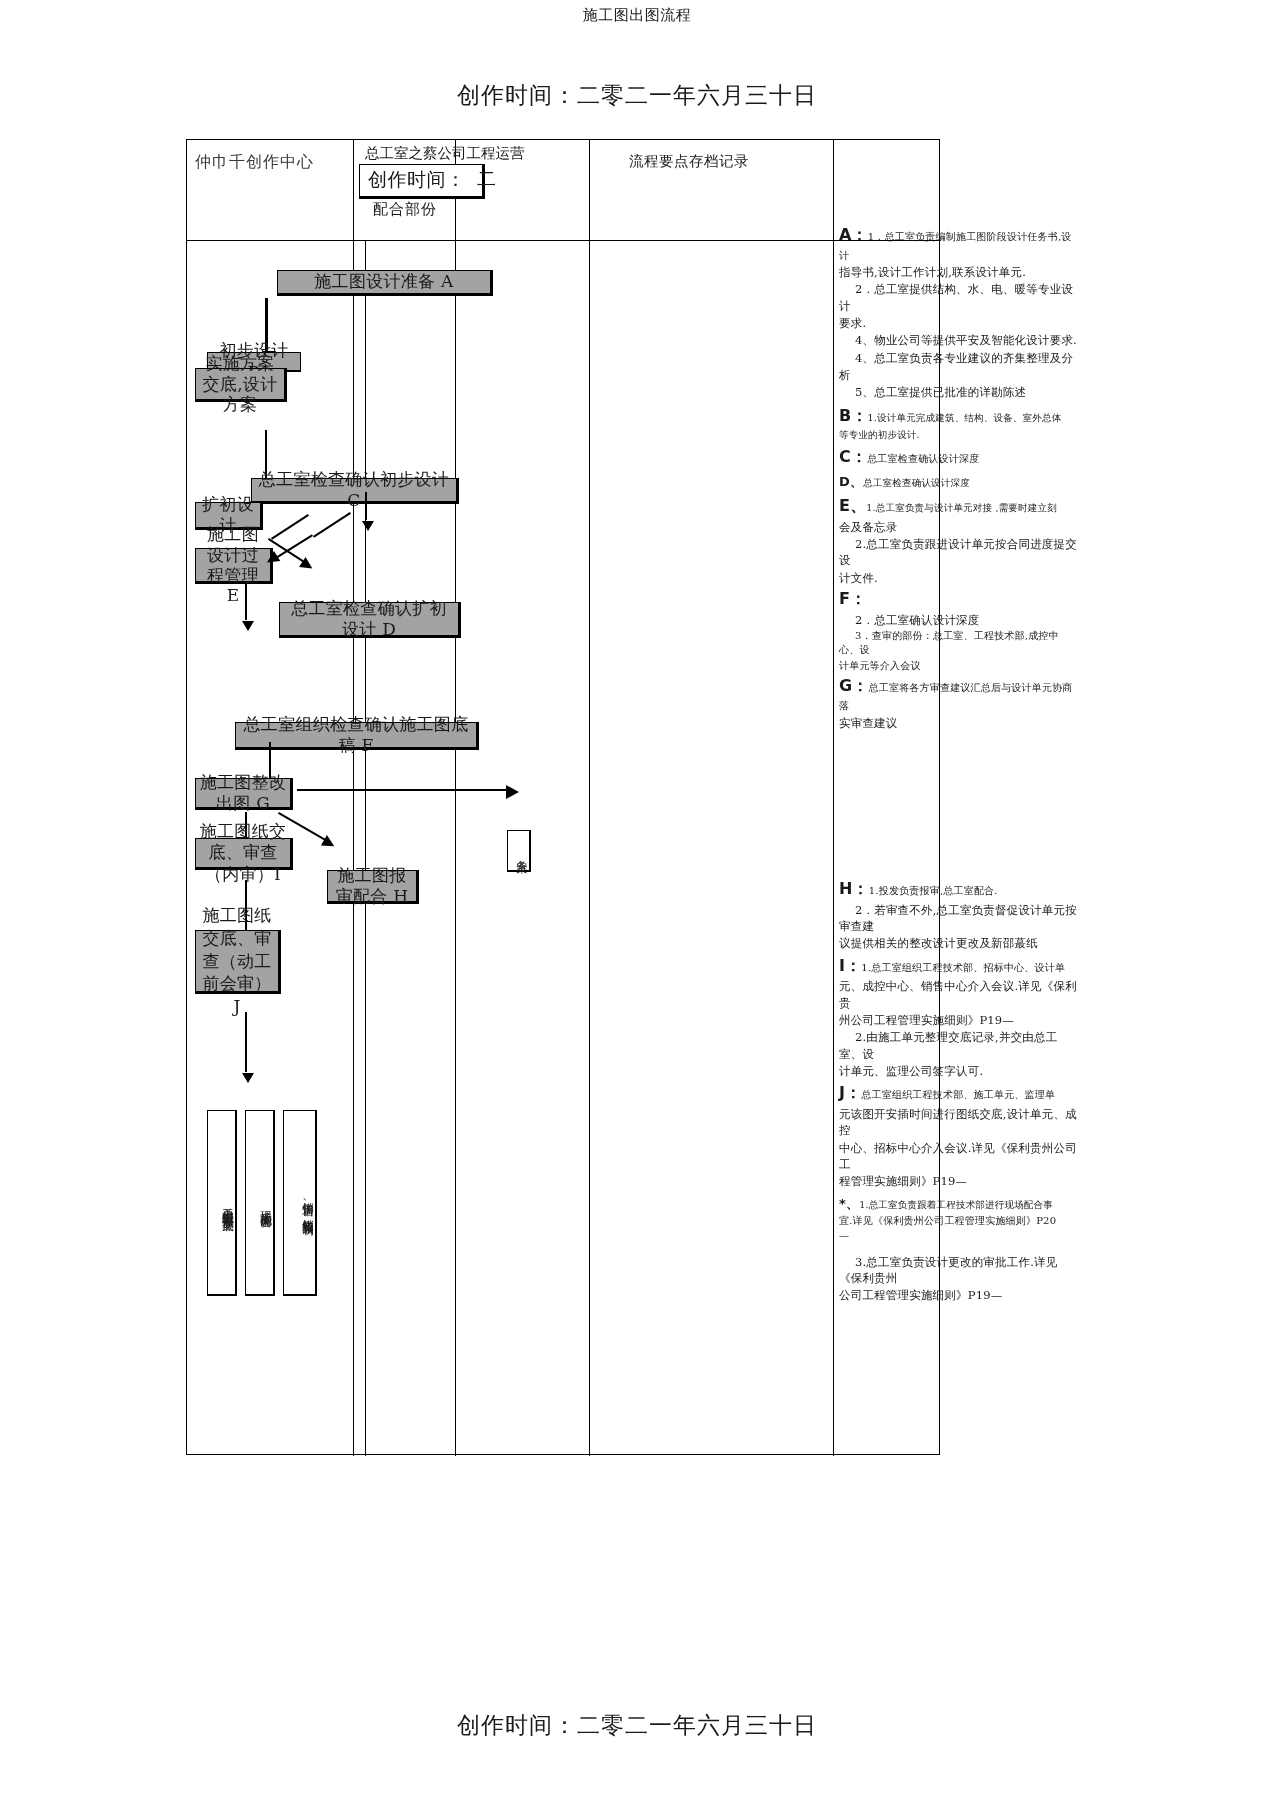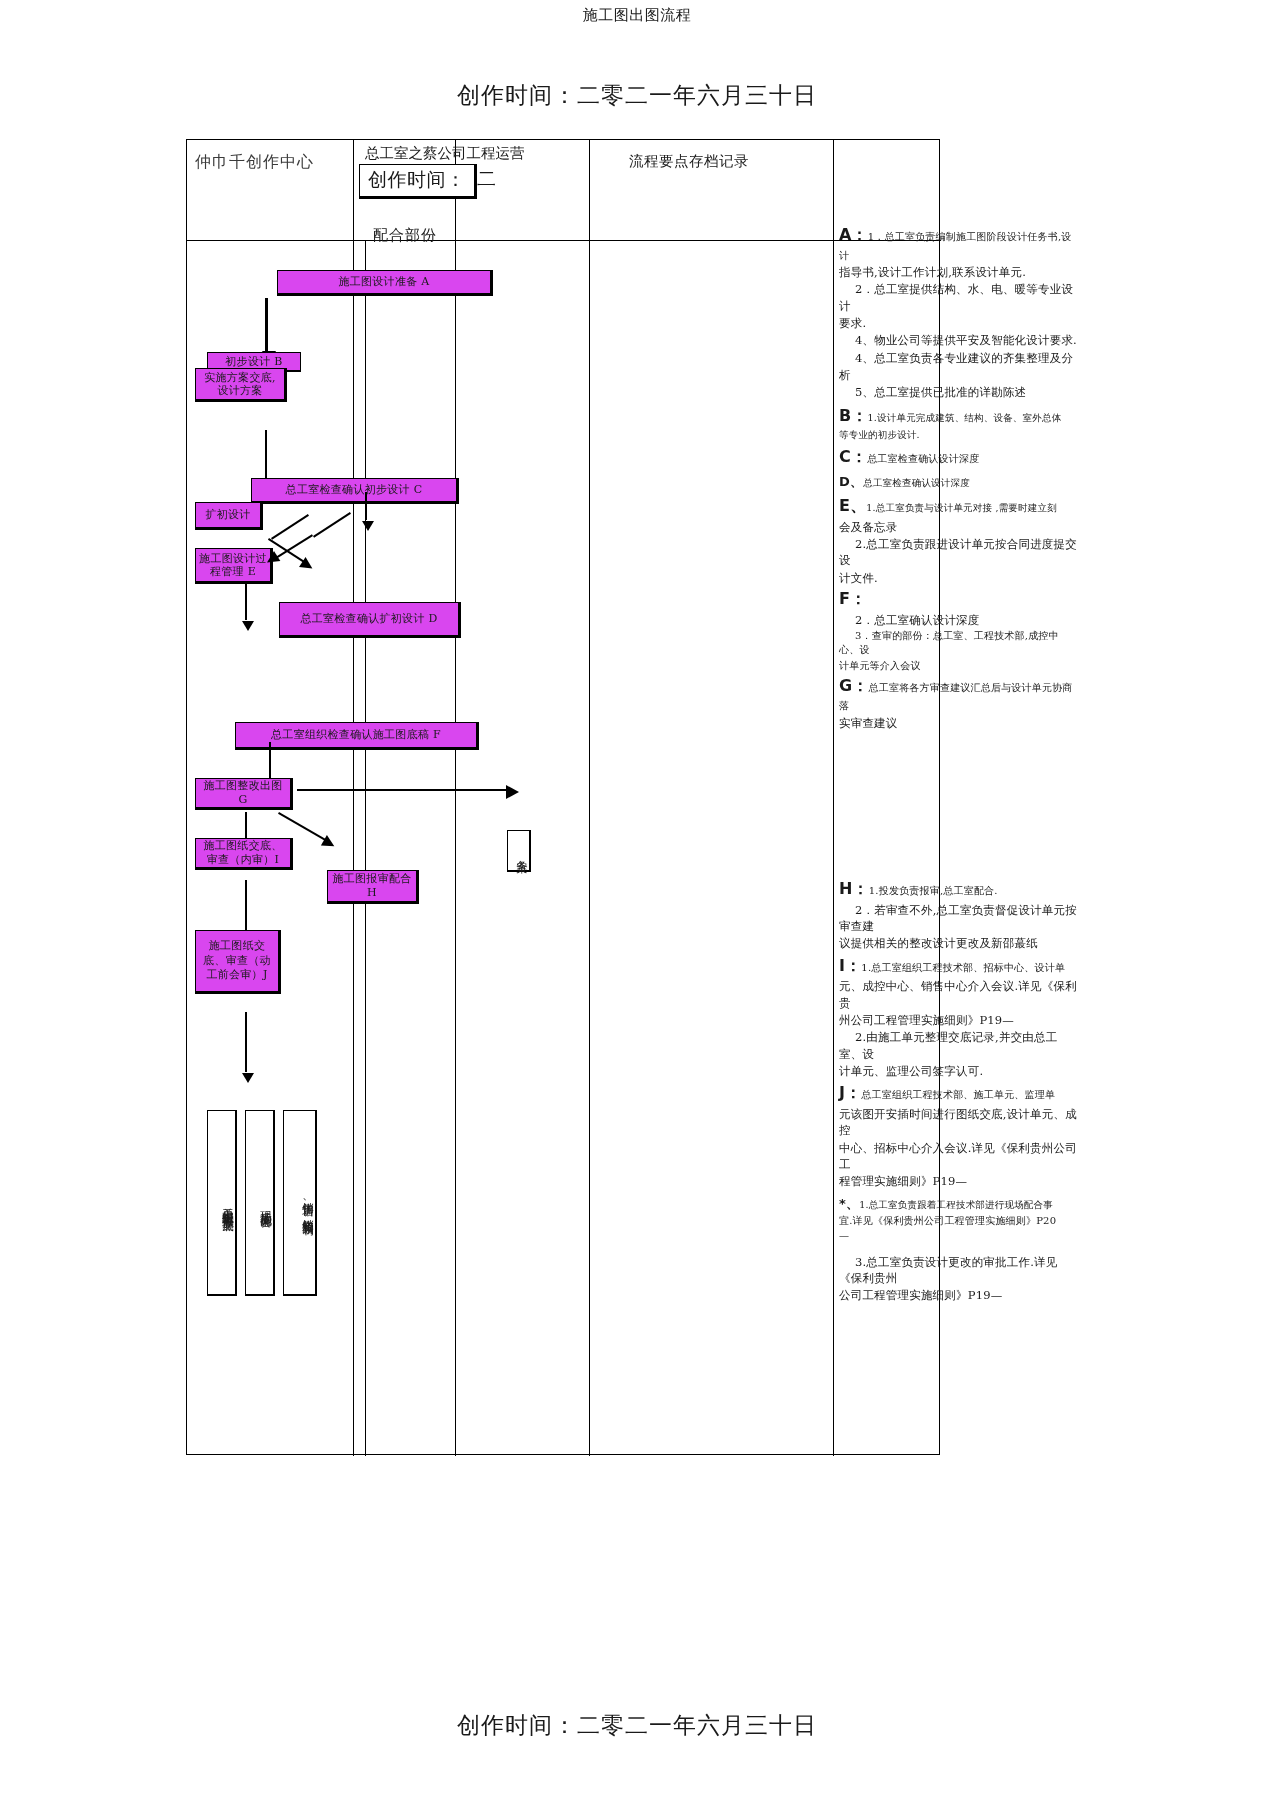--- a/index.html
+++ b/index.html
@@ -89,54 +89,54 @@
     text-align: left;
     font-size: 14.5px;
   }
   .creation-box {
     position: absolute;
     left: 172px;
     top: 24px;
     border: 1.5px solid #000;
     border-bottom-width: 3px;
     border-right-width: 3px;
-    padding: 2px 8px 3px 8px;
+    padding: 2px 16px 3px 8px;
     font-size: 19px;
     background: #fff;
     letter-spacing: 0.5px;
   }
   .creation-tail {
     position: absolute;
     left: 290px;
     top: 26px;
     font-size: 19px;
   }
   .hdr-peihe {
     position: absolute;
-    left: 186px; top: 86px;
+    left: 186px; top: 60px;
     font-size: 15px;
     letter-spacing: 1px;
     text-align: right;
   }
   .hdr-col4 {
     position: absolute;
     left: 442px; top: 4px;
     font-size: 14.5px;
     letter-spacing: 0.5px;
     margin-top: 8px;
   }
   
   .fbox {
     position: absolute;
     box-sizing: border-box;
     border: 1.5px solid #000;
     border-right-width: 3px;
     border-bottom-width: 3px;
-    background: #d946ef;
-    font-size: 11px;
+    background: #a3a3a3;
+    font-size: 17px;
     line-height: 1.25;
     text-align: center;
     display: flex;
     align-items: center;
     justify-content: center;
     padding: 1px 3px;
     letter-spacing: 0.3px;
   }
   .fbox.flat { border-right-width: 1.5px; border-bottom-width: 2.5px; }
   

